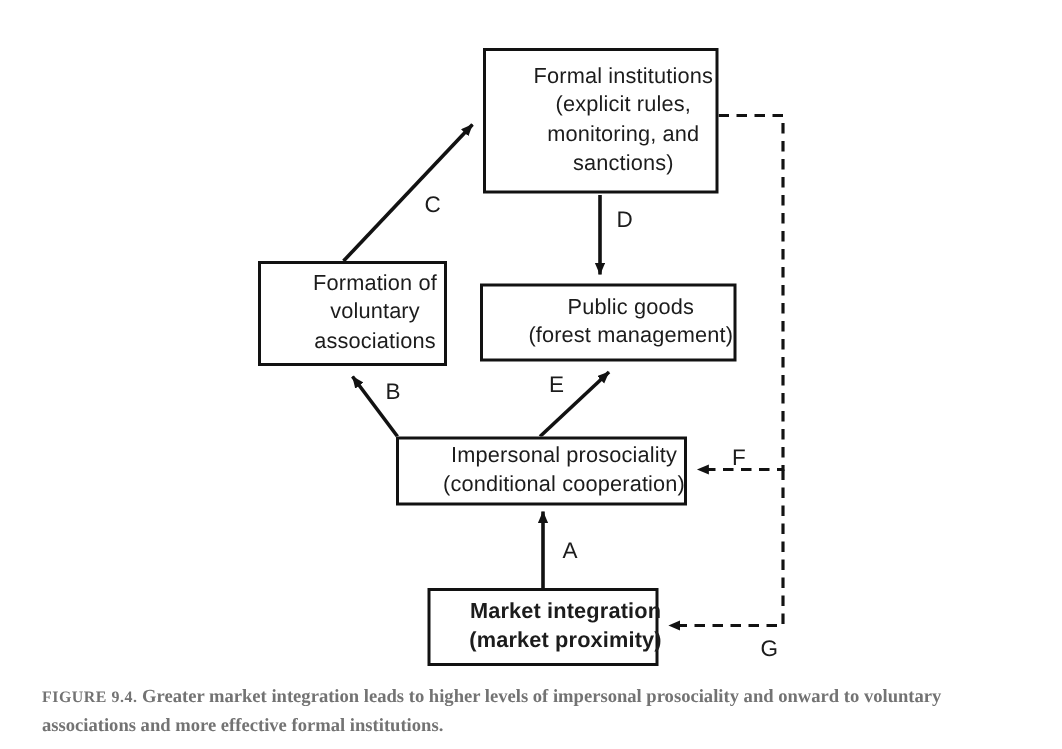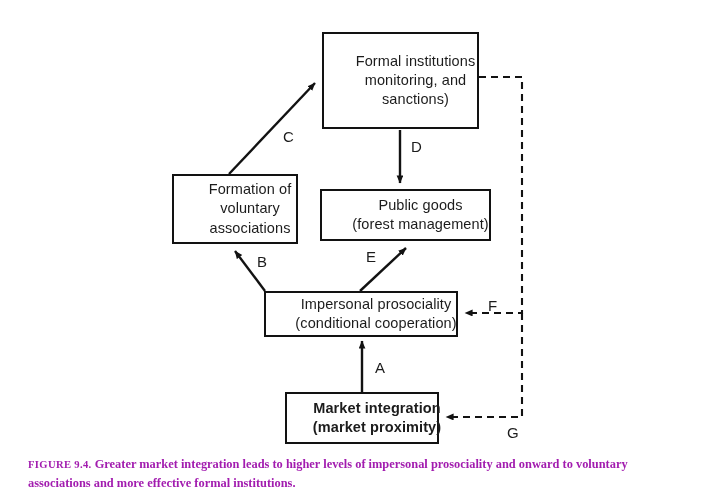--- a/index.html
+++ b/index.html
@@ -80,21 +80,21 @@
 
   #caption {
     position: absolute;
     left: 28px;
     top: 455px;
     width: 652px;
     font-family: "Liberation Serif", serif;
     font-size: 12.4px;
     font-weight: bold;
     line-height: 1.52;
-    color: #a21caf;
+    color: #737373;
     text-align: left;
   }
   #caption .fig-num {
     font-size: 10.6px;
     letter-spacing: 0.35px;
   }
 </style>
 </head>
 <body>
 
@@ -122,20 +122,21 @@
 
       <line x1="360" y1="291" x2="406" y2="248" stroke="#121212" stroke-width="2.4" marker-end="url(#arrowSolid)"></line>
 
       <path d="M479,77 L522,77 L522,313 L465,313" fill="none" stroke="#121212" stroke-width="2.1" stroke-dasharray="7,5" marker-end="url(#arrowDashed)"></path>
 
       <path d="M522,313 L522,417 L446,417" fill="none" stroke="#121212" stroke-width="2.1" stroke-dasharray="7,5" marker-end="url(#arrowDashed)"></path>
     </svg>
 
     <div class="node-box" id="node-formal">
       <span class="line">Formal institutions</span>
+      <span class="line">(explicit rules,</span>
       <span class="line">monitoring, and</span>
       <span class="line">sanctions)</span>
     </div>
 
     <div class="node-box" id="node-publicgoods">
       <span class="line">Public goods</span>
       <span class="line">(forest management)</span>
     </div>
 
     <div class="node-box" id="node-voluntary">

